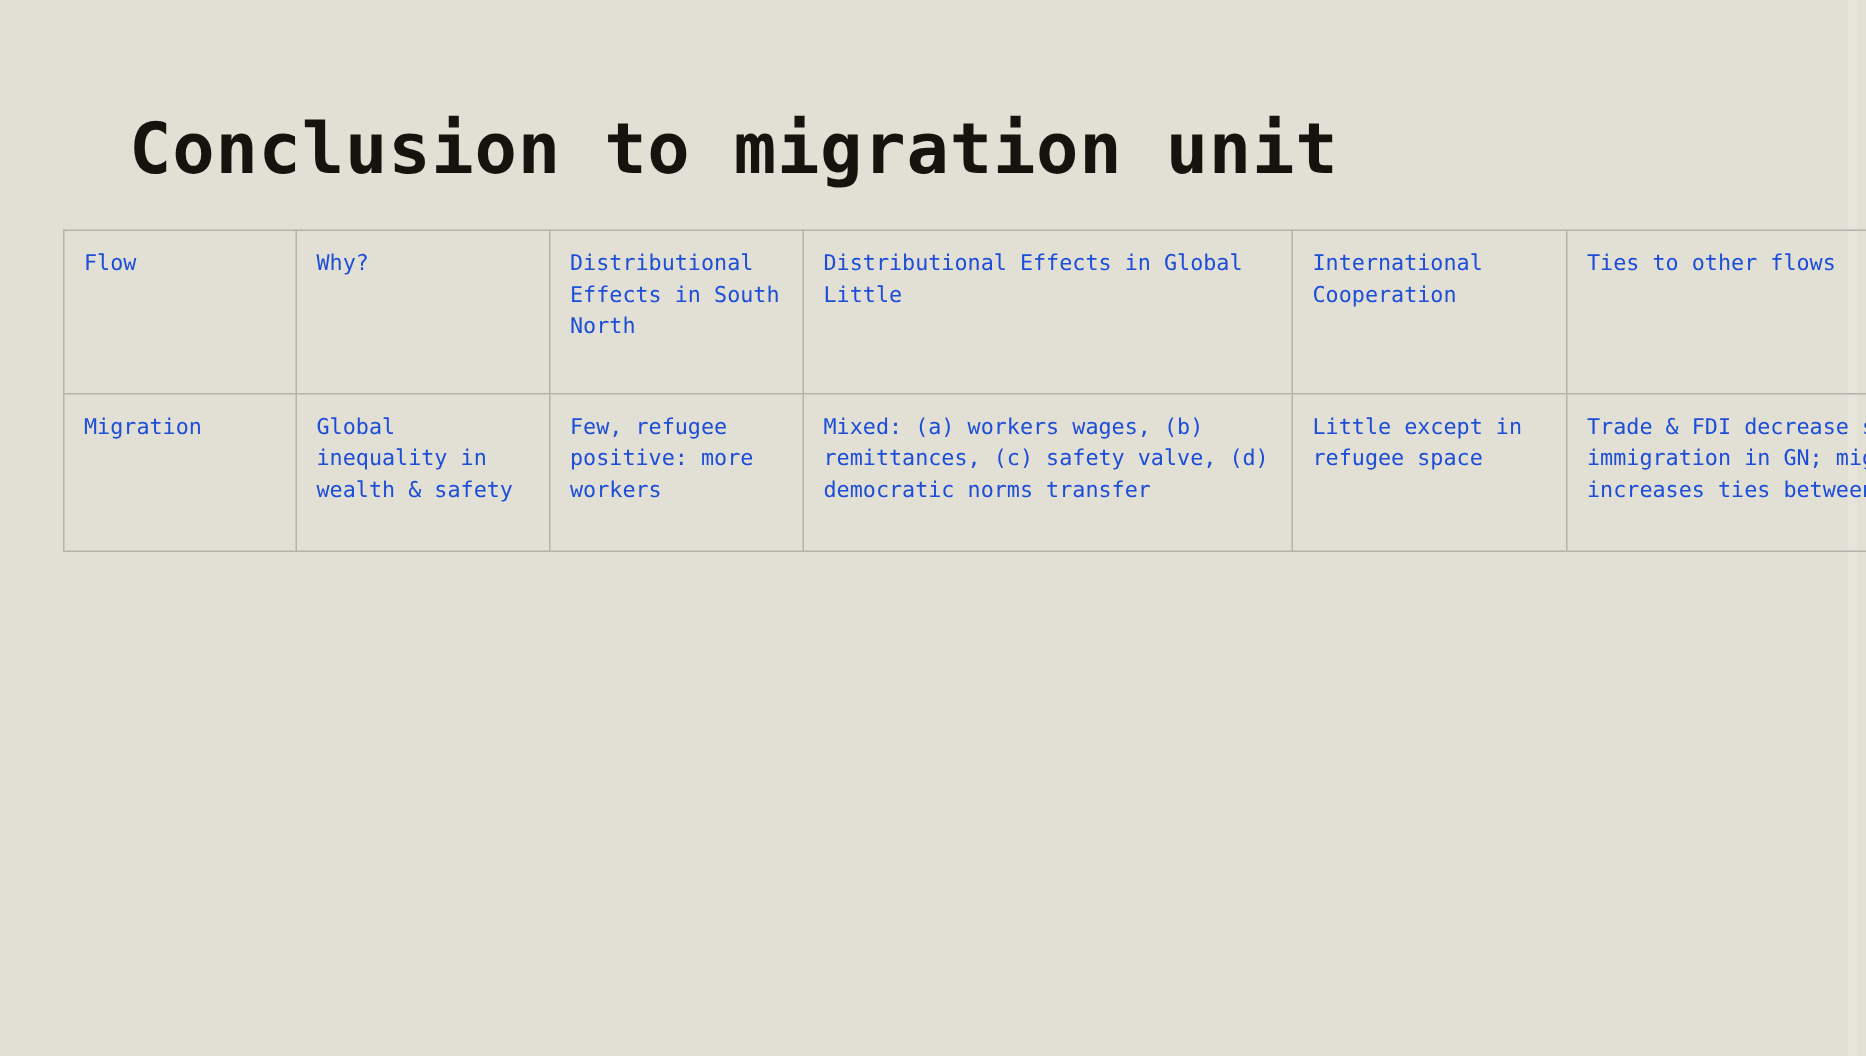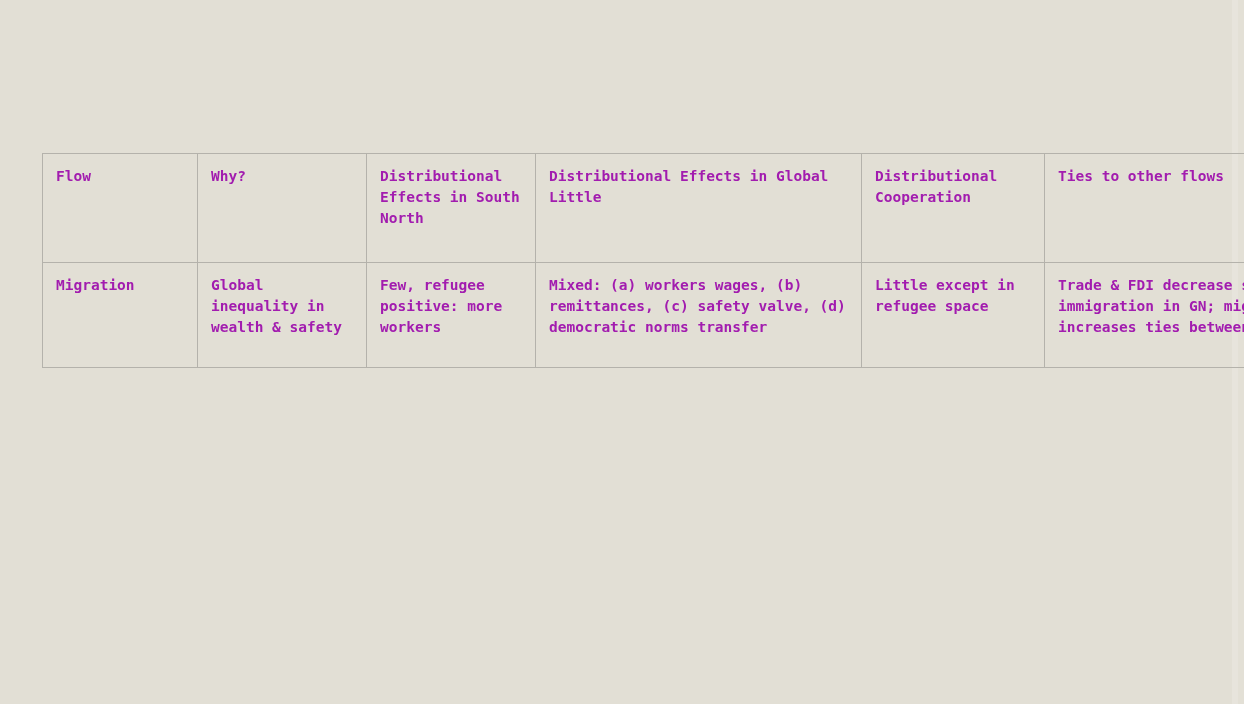--- a/index.html
+++ b/index.html
@@ -52,25 +52,24 @@
     width: 1160px;
     background: transparent;
   }
   table.grid td {
     border: 1px solid #b4b2ab;
     vertical-align: top;
     padding: 12px 12px 12px 13px;
     font-family: "DejaVu Sans Mono", monospace;
     font-size: 14.5px;
     line-height: 1.45;
-    color: #a21caf;
+    color: #1d4ed8;
     word-wrap: break-word;
     overflow-wrap: break-word;
     background: transparent;
-    font-weight: bold;
   }
   table.grid tr.header-row td {
     height: 84px;
   }
   table.grid tr.data-row td {
     height: 80px;
   }
   .col-flow   { width: 129px; }
   .col-why    { width: 143px; }
   .col-dn     { width: 143px; }
@@ -82,39 +81,40 @@
     white-space: pre-wrap;
   }
 </style>
 </head>
 <body>
 
 <div class="slide">
 
   <div class="slide-edge"></div>
 
+  <div class="title">Conclusion to migration unit</div>
 
   <div class="table-wrap">
     <table class="grid">
       <tbody>
         <tr class="header-row">
           <td class="col-flow">
             <span class="cell-text">Flow</span>
           </td>
           <td class="col-why">
             <span class="cell-text">Why?</span>
           </td>
           <td class="col-dn">
             <span class="cell-text">Distributional Effects in South North</span>
           </td>
           <td class="col-ds">
             <span class="cell-text">Distributional Effects in Global Little</span>
           </td>
           <td class="col-intl">
-            <span class="cell-text">Distributional Cooperation</span>
+            <span class="cell-text">International Cooperation</span>
           </td>
           <td class="col-ties">
             <span class="cell-text">Ties to other flows</span>
           </td>
         </tr>
         <tr class="data-row">
           <td class="col-flow">
             <span class="cell-text">Migration</span>
           </td>
           <td class="col-why">

